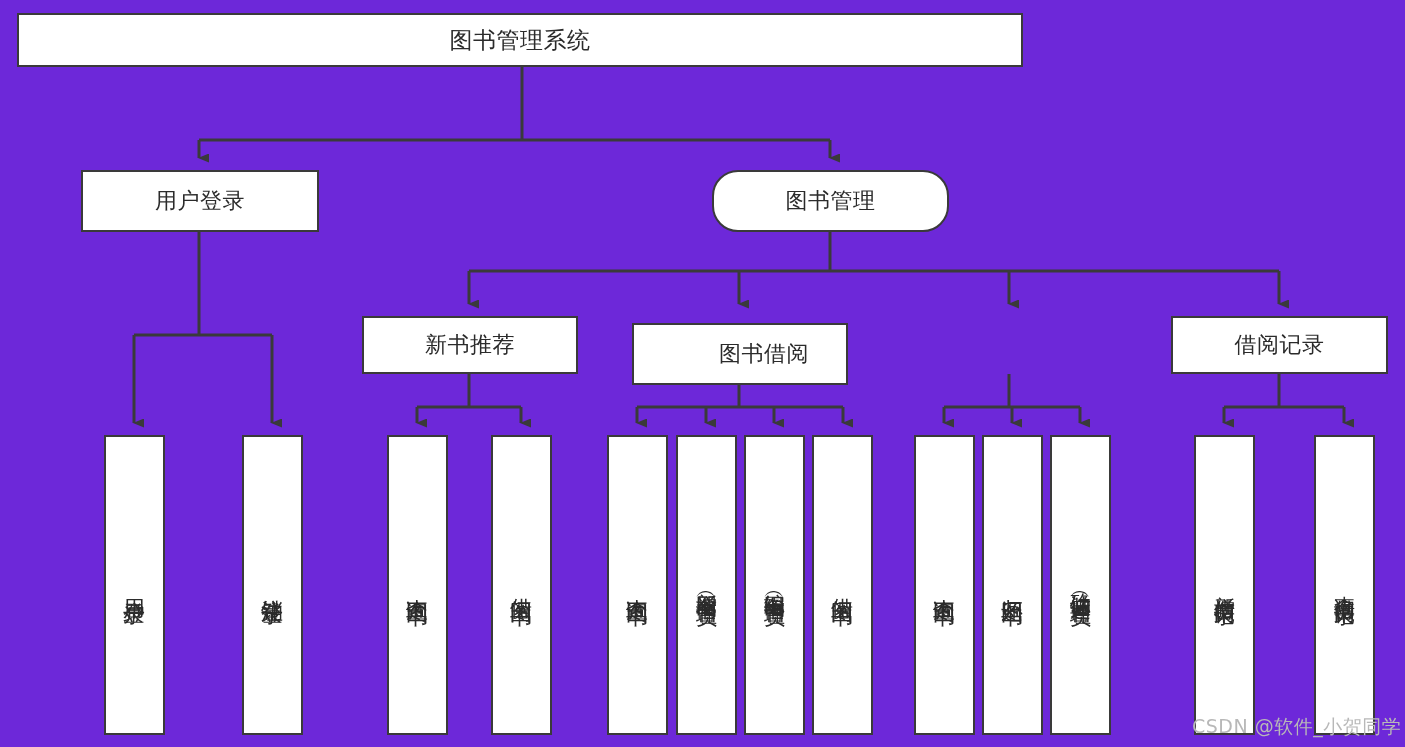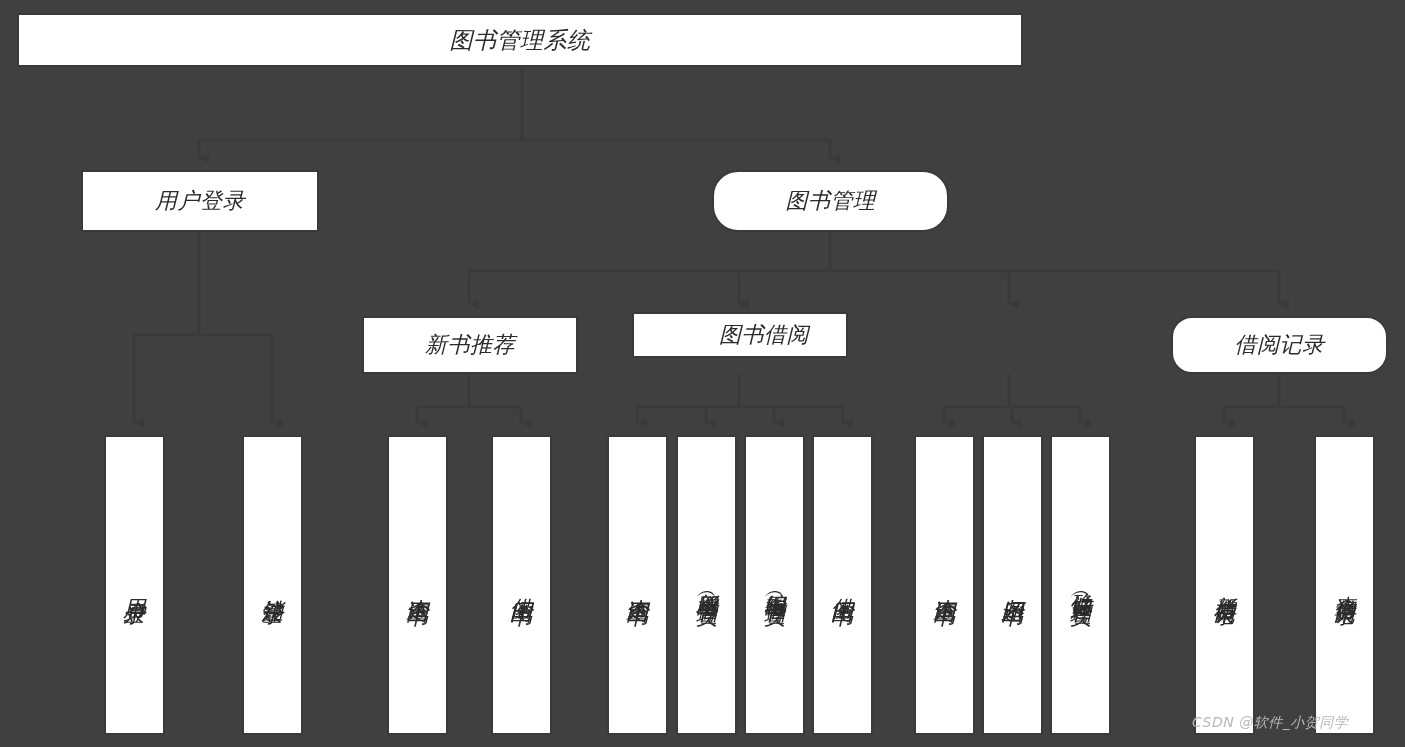--- a/index.html
+++ b/index.html
@@ -8,23 +8,22 @@
     padding: 0;
     background: #ffffff;
   }
   body {
     font-family: "DejaVu Sans", "Liberation Sans", sans-serif;
   }
   #canvas {
     position: relative;
     width: 1405px;
     height: 747px;
-    background: #404040;
+    background: #6d28d9;
     overflow: hidden;
-    font-style: italic;
   }
   svg.wires {
     position: absolute;
     left: 0;
     top: 0;
     width: 1405px;
     height: 747px;
     pointer-events: none;
   }
   .node {
@@ -66,21 +65,21 @@
     white-space: nowrap;
     text-align: center;
   }
   .node.v.tall .label {
     font-size: 21px;
   }
   .watermark {
     position: absolute;
     z-index: 5;
     color: #b8b8b8;
-    font-size: 14px;
+    font-size: 19px;
     white-space: nowrap;
     letter-spacing: 0.5px;
     pointer-events: none;
   }
 </style>
 </head>
 <body>
 
 <div id="canvas">
 
@@ -141,24 +140,24 @@
   <div class="node h" style="left:81px; top:170px; width:238px; height:62px;">
     <span class="label">用户登录</span>
   </div>
   <div class="node h" style="left:712px; top:170px; width:237px; height:62px;border-radius:26px;">
     <span class="label">图书管理</span>
   </div>
 
   <div class="node h" style="left:362px; top:316px; width:216px; height:58px;">
     <span class="label">新书推荐</span>
   </div>
-  <div class="node h" style="left:632px; top:312px; width:216px; height:46px;padding-left:48px;">
+  <div class="node h" style="left:632px; top:323px; width:216px; height:62px;padding-left:48px;">
     <span class="label">图书借阅</span>
   </div>
-  <div class="node h" style="left:1171px; top:316px; width:217px; height:58px;border-radius:21px;">
+  <div class="node h" style="left:1171px; top:316px; width:217px; height:58px;">
     <span class="label">借阅记录</span>
   </div>
 
   <div class="node v" style="left:104px; top:435px; width:61px; height:300px;">
     <span class="label">用户登录</span>
   </div>
   <div class="node v" style="left:242px; top:435px; width:61px; height:300px;">
     <span class="label">注销登录</span>
   </div>
 

